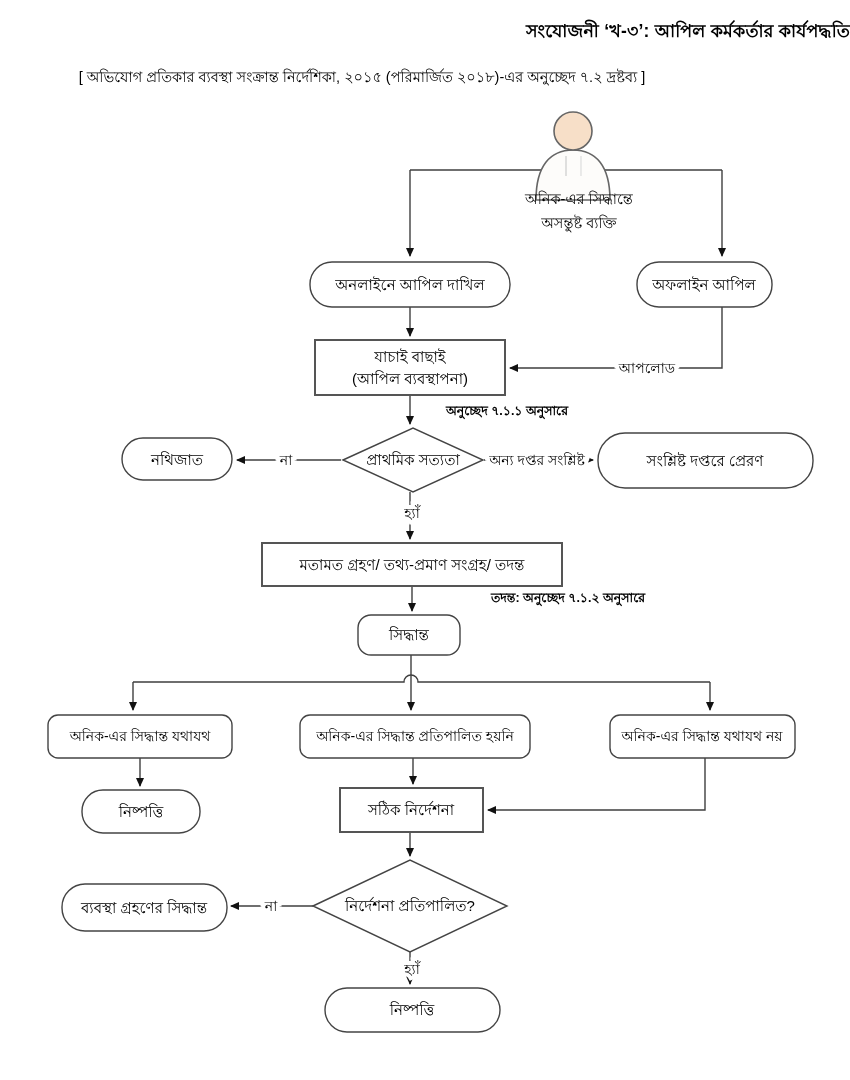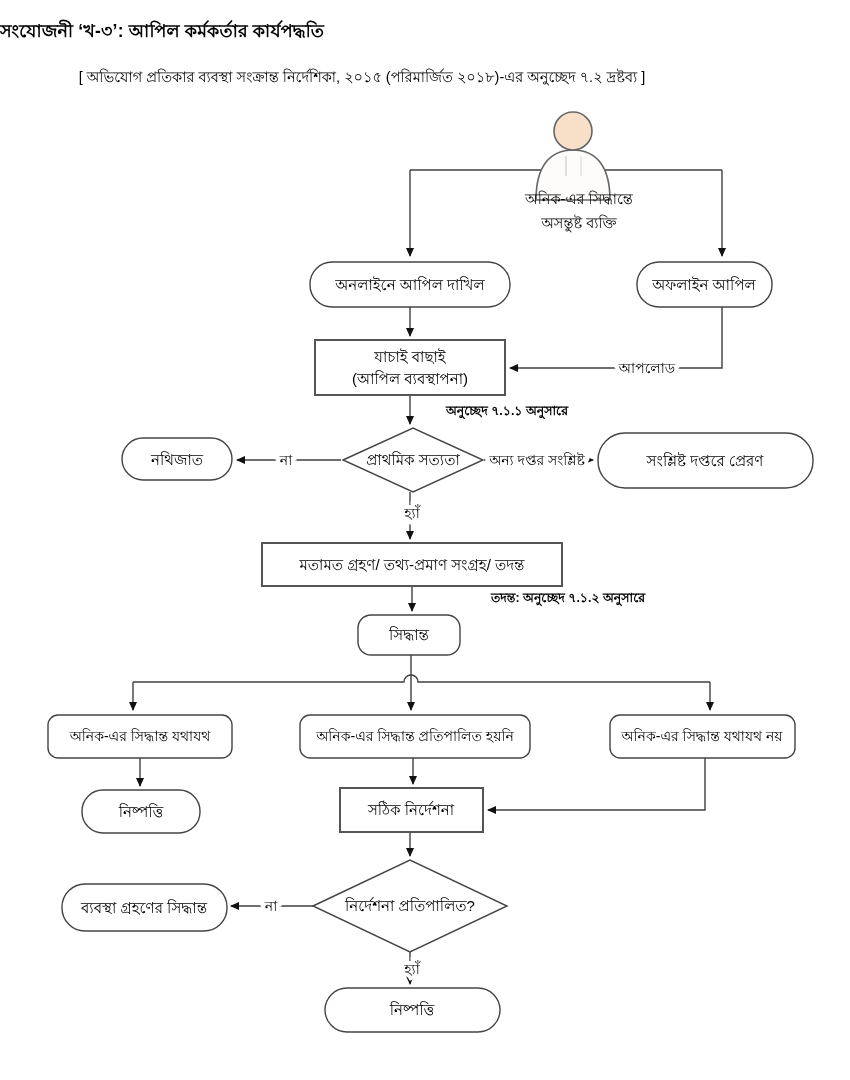--- a/index.html
+++ b/index.html
@@ -1,17 +1,17 @@
 <!DOCTYPE html>
 <html><head>
 <meta charset="utf-8">
 <style>
   html,body{margin:0;padding:0;background:#ffffff;}
   body{width:850px;height:1080px;position:relative;font-family:"Liberation Sans",sans-serif;color:#000;}
-  .page-title{position:absolute;top:18px;left:0;width:850px;text-align:left;
+  .page-title{position:absolute;top:18px;left:0;width:850px;text-align:right;
     font-size:17.5px;font-weight:bold;letter-spacing:0.2px;}
   .page-subtitle{position:absolute;top:66px;left:0;width:724px;text-align:center;font-size:14.5px;}
   svg{position:absolute;top:0;left:0;}
   .shape{fill:#ffffff;stroke:#444444;stroke-width:1.4;}
   .shape-strong{fill:#ffffff;stroke:#555555;stroke-width:2;}
   .edge{fill:none;stroke:#3f3f3f;stroke-width:1.4;}
   .node-text{font-size:15px;text-anchor:middle;fill:#000;}
   .node-text-sm{font-size:14px;text-anchor:middle;fill:#000;}
   .edge-label{font-size:14px;text-anchor:middle;fill:#000;paint-order:stroke;stroke:#ffffff;stroke-width:8px;}
   .note-label{font-size:12.5px;font-weight:bold;text-anchor:middle;fill:#000;}

